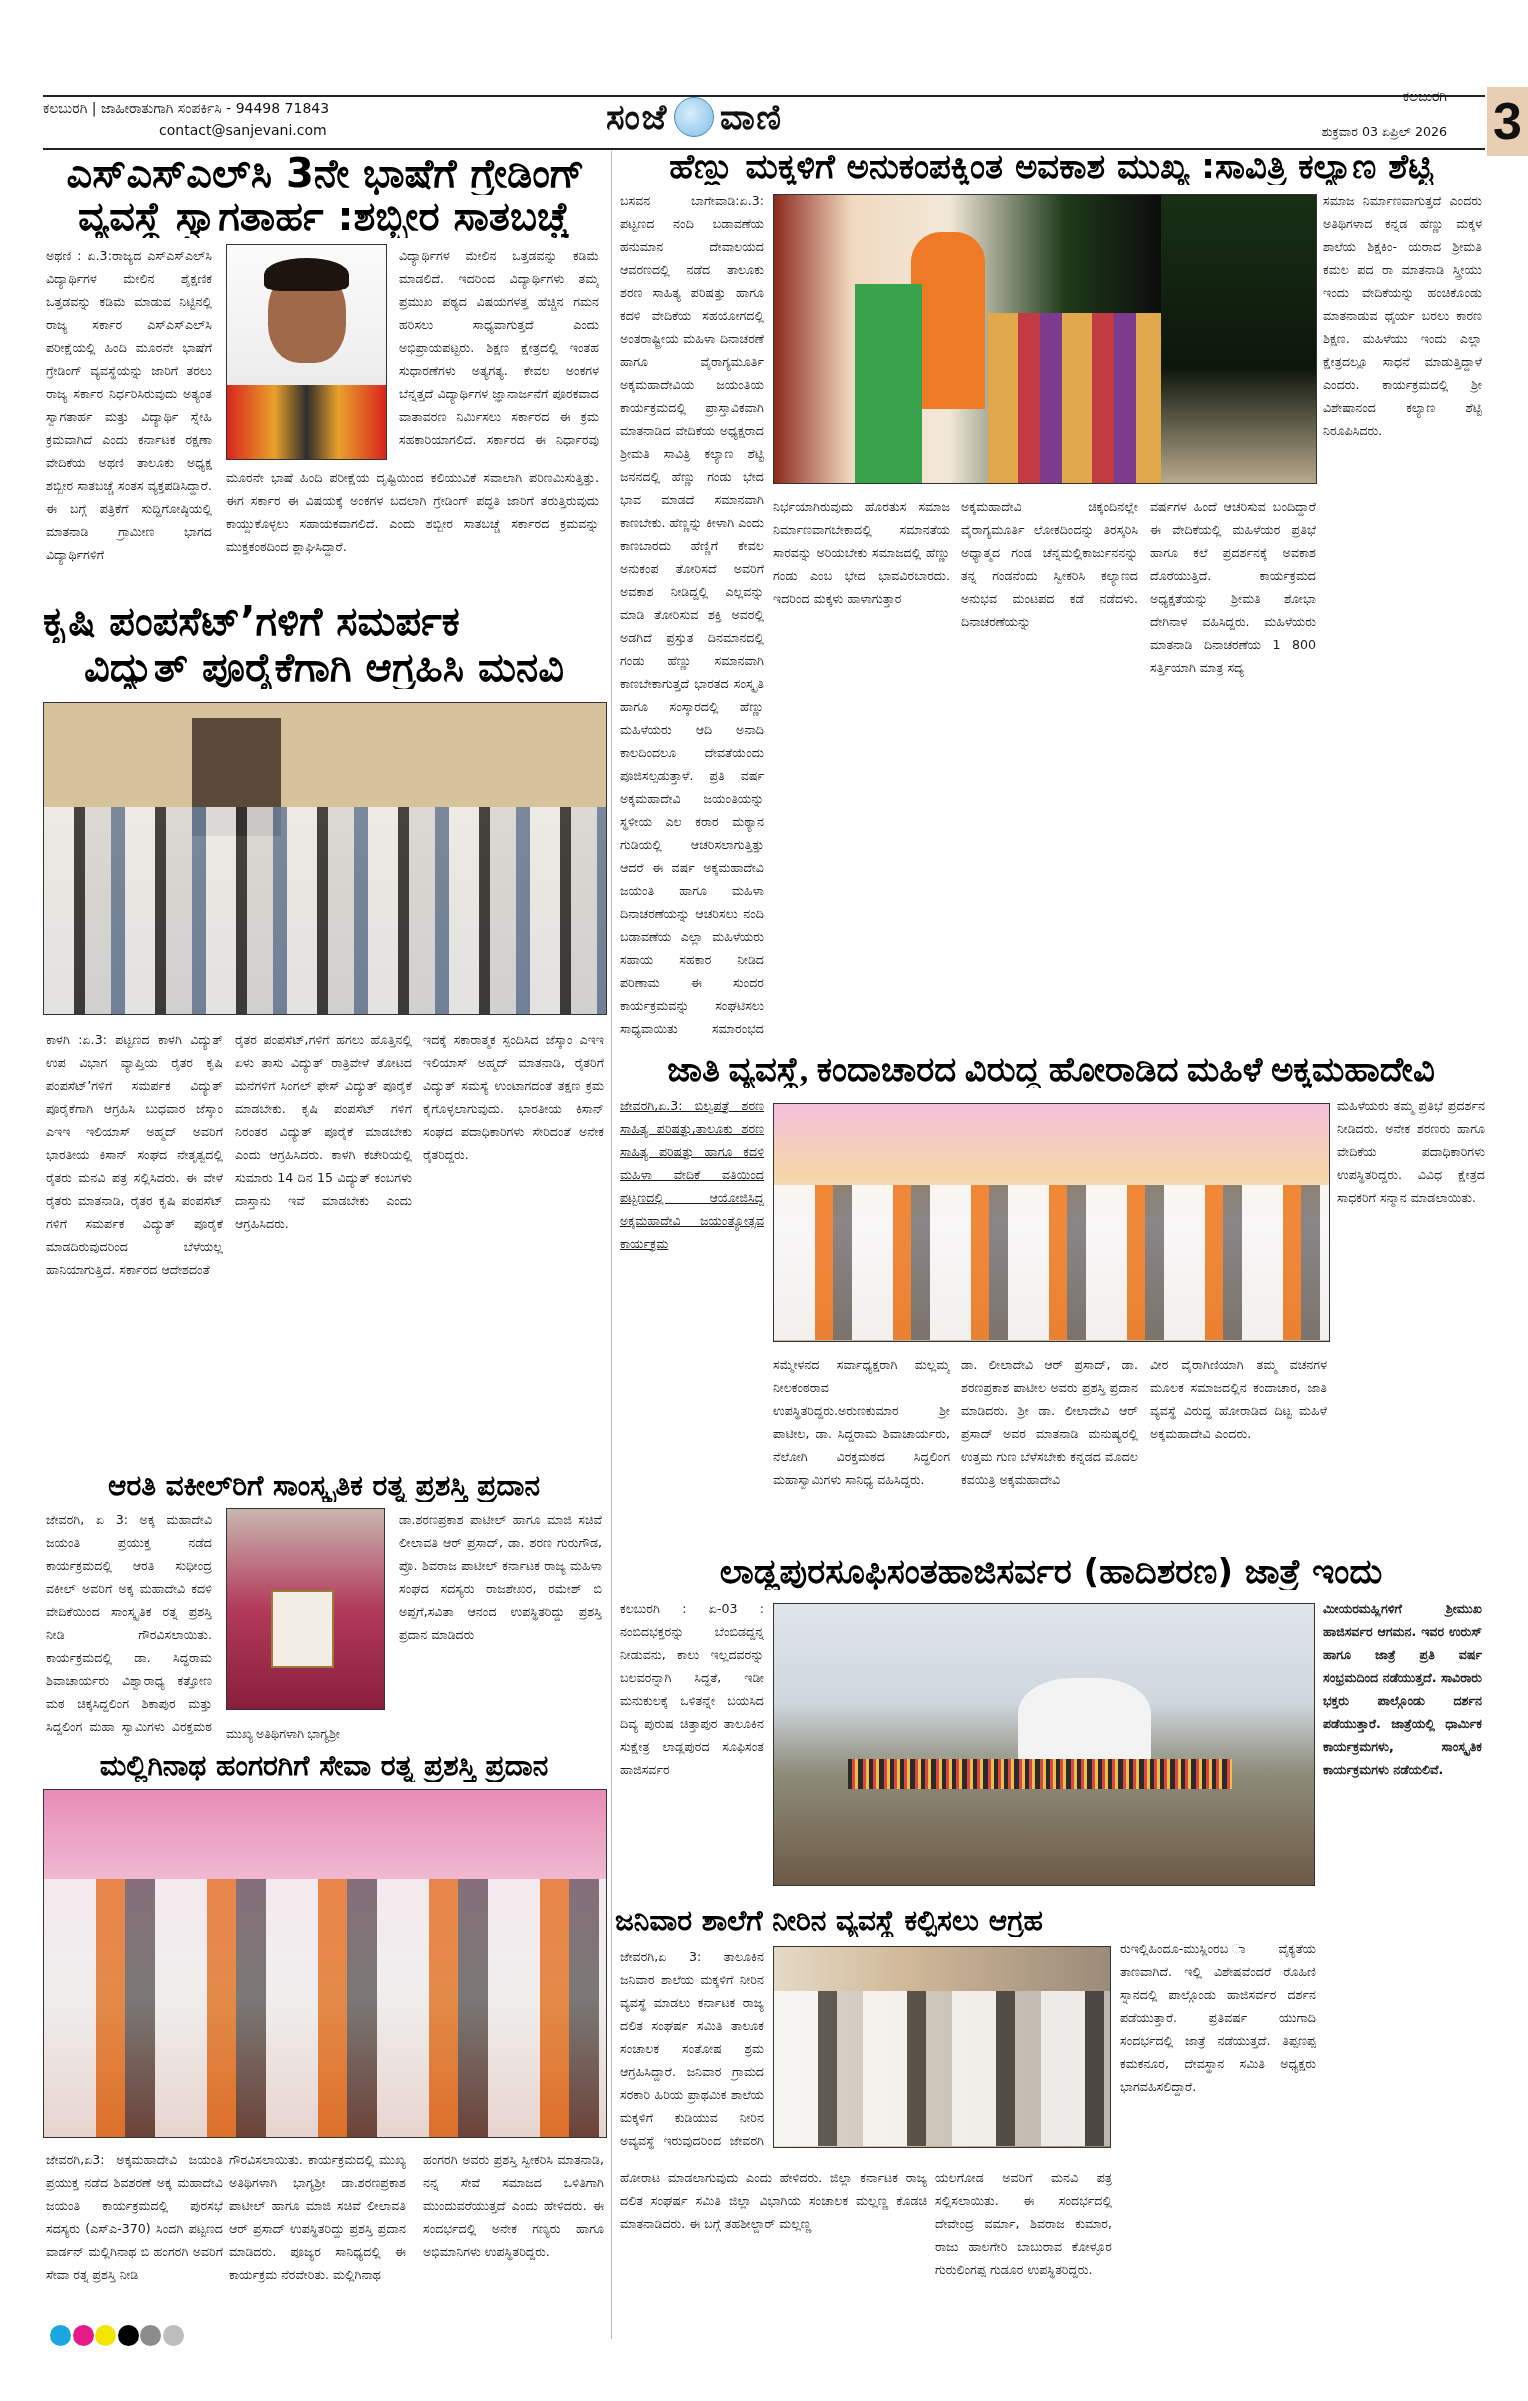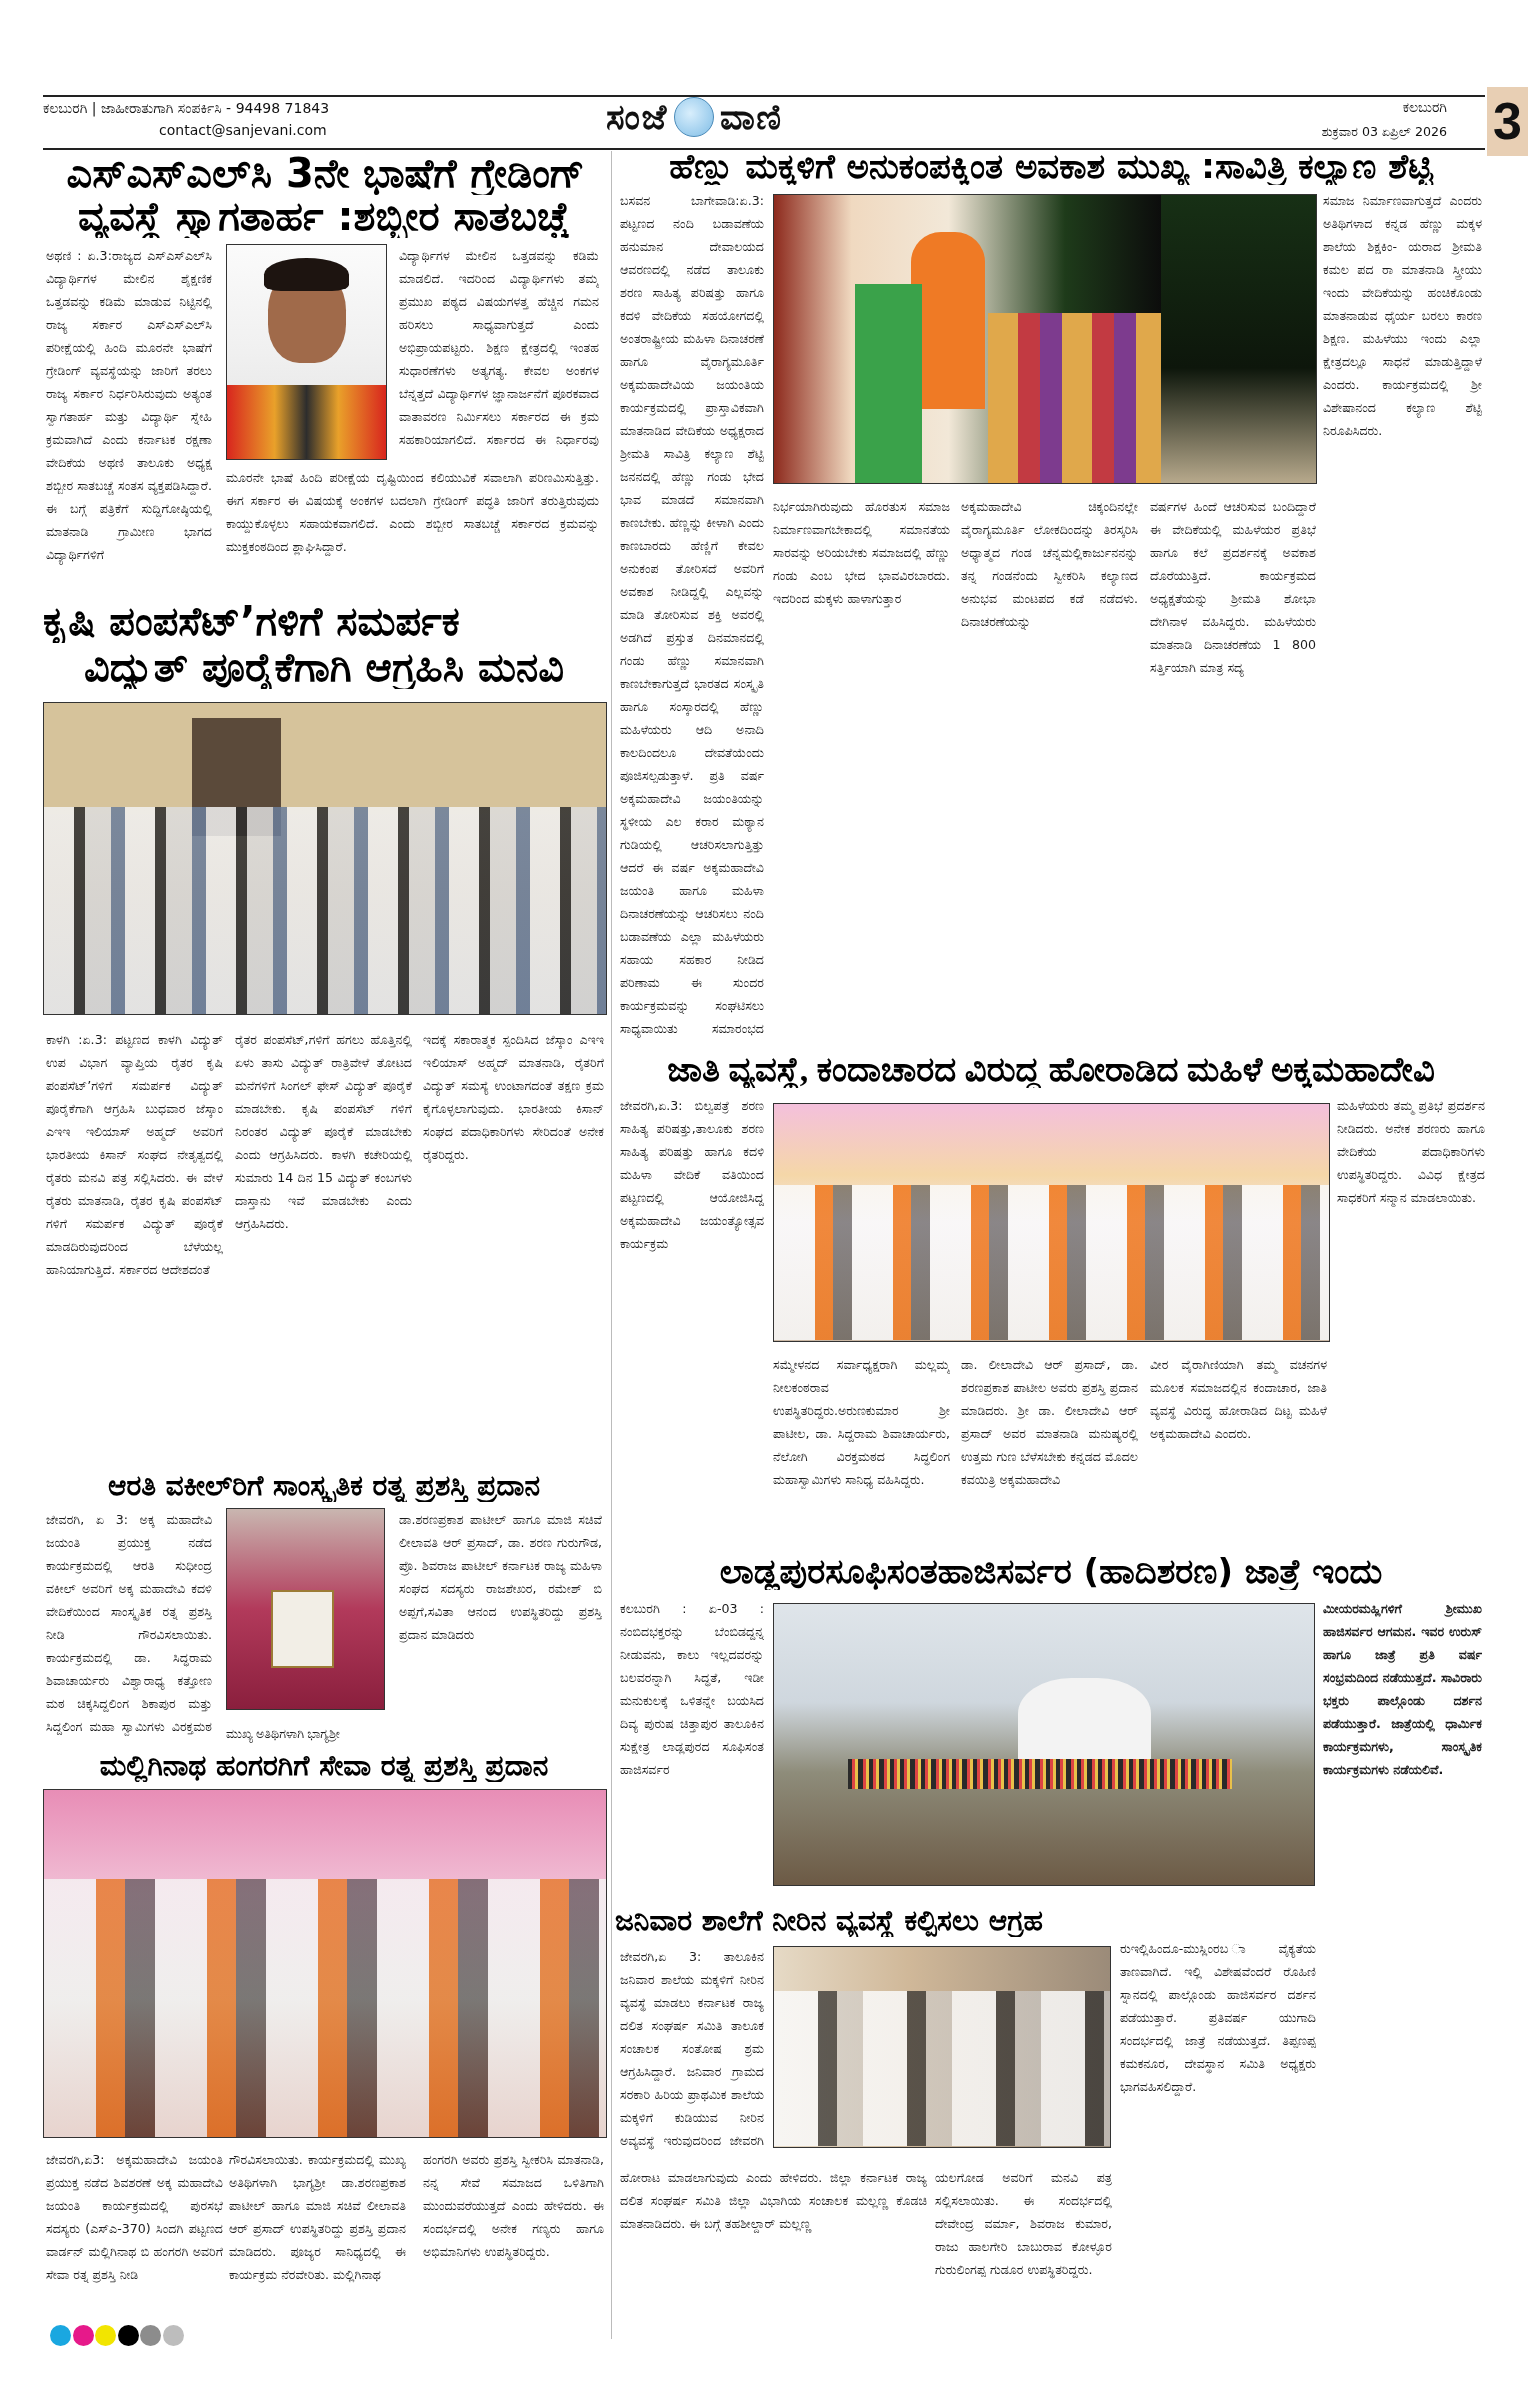--- a/index.html
+++ b/index.html
@@ -3,21 +3,21 @@
 <meta charset="utf-8">
 <style>
   html, body { margin: 0; padding: 0; background: #ffffff; }
   body { width: 1528px; height: 2401px; position: relative; overflow: hidden;
          font-family: "DejaVu Sans", sans-serif; color: #111; }
   .abs { position: absolute; }
   .rule { position: absolute; background: #222; }
   
   .mast-left1 { left: 43px; top: 100px; font-size: 14px; }
   .mast-left2 { left: 159px; top: 122px; font-size: 14px; }
-  .mast-right1 { right: 81px; top: 99px; font-size: 14px; text-align: right; }
+  .mast-right1 { right: 81px; top: 88px; font-size: 14px; text-align: right; }
   .mast-right2 { right: 81px; top: 124px; font-size: 12.6px; }
   .logo { left: 606px; top: 87px; height: 59px; display: flex; align-items: center; gap: 6px;
           font-family: "DejaVu Serif", serif; font-weight: bold; font-size: 35px; letter-spacing: 1.5px; }
   .logo-globe { width: 38px; height: 38px; border-radius: 50%; background: radial-gradient(circle at 40% 40%, #d8eefc, #7fbde6); border: 1.5px solid #4a8ab8; }
   .page-num { right: 0; top: 87px; width: 41px; height: 69px; background: #e8cfb4; font-size: 52px; font-weight: bold; text-align: center; line-height: 69px; font-family: "Liberation Sans", sans-serif; }
   
   .hl { font-family: "DejaVu Sans", sans-serif; font-weight: bold; color: #000; line-height: 1.1; white-space: nowrap; overflow: hidden; }
   .hl-xl { font-size: 40px; }
   .hl-l { font-size: 34px; }
   .hl-m { font-size: 28px; }
@@ -90,21 +90,21 @@
   <div style="position:absolute; left:81px; top:89px; width:67px; height:200px; background:#3aa24a;"></div>
   <div style="position:absolute; left:214px; top:118px; width:174px; height:170px; background:repeating-linear-gradient(90deg,#e0a84b 0 30px,#c23a42 30px 52px,#7d3b8e 52px 74px);"></div>
 </div>
 <div class="abs col" style="left:1323px; top:189px; width:159px; height:850px;">ಸಮಾಜ ನಿರ್ಮಾಣವಾಗುತ್ತದೆ ಎಂದರು ಅತಿಥಿಗಳಾದ ಕನ್ನಡ ಹೆಣ್ಣು ಮಕ್ಕಳ ಶಾಲೆಯ ಶಿಕ್ಷಕಿಂ- ಯರಾದ ಶ್ರೀಮತಿ ಕಮಲ ಪದ ರಾ ಮಾತನಾಡಿ ಸ್ತ್ರೀಯು ಇಂದು ವೇದಿಕೆಯನ್ನು ಹಂಚಿಕೊಂಡು ಮಾತನಾಡುವ ಧೈರ್ಯ ಬರಲು ಕಾರಣ ಶಿಕ್ಷಣ. ಮಹಿಳೆಯು ಇಂದು ಎಲ್ಲಾ ಕ್ಷೇತ್ರದಲ್ಲೂ ಸಾಧನೆ ಮಾಡುತ್ತಿದ್ದಾಳೆ ಎಂದರು. ಕಾರ್ಯಕ್ರಮದಲ್ಲಿ ಶ್ರೀ ವಿಶೇಷಾನಂದ ಕಲ್ಯಾಣ ಶೆಟ್ಟಿ ನಿರೂಪಿಸಿದರು.</div>
 <div class="photo" style="left:1161px; top:194px; width:155px; height:288px; background:linear-gradient(180deg,#173015 0%,#0d160b 60%,#b7a98c 100%); border-left:none;"></div>
 <div class="abs col" style="left:773px; top:495px; width:177px; height:543px;">ನಿರ್ಭಯಾಗಿರುವುದು ಹೊರತುಸ ಸಮಾಜ ನಿರ್ಮಾಣವಾಗಬೇಕಾದಲ್ಲಿ ಸಮಾನತೆಯ ಸಾರವನ್ನು ಅರಿಯಬೇಕು ಸಮಾಜದಲ್ಲಿ ಹೆಣ್ಣು ಗಂಡು ಎಂಬ ಭೇದ ಭಾವವಿರಬಾರದು. ಇದರಿಂದ ಮಕ್ಕಳು ಹಾಳಾಗುತ್ತಾರ</div>
 <div class="abs col" style="left:961px; top:495px; width:177px; height:543px;">ಅಕ್ಕಮಹಾದೇವಿ ಚಿಕ್ಕಂದಿನಲ್ಲೇ ವೈರಾಗ್ಯಮೂರ್ತಿ ಲೋಕದಿಂದನ್ನು ತಿರಸ್ಕರಿಸಿ ಅಧ್ಯಾತ್ಮದ ಗಂಡ ಚೆನ್ನಮಲ್ಲಿಕಾರ್ಜುನನನ್ನು ತನ್ನ ಗಂಡನೆಂದು ಸ್ವೀಕರಿಸಿ ಕಲ್ಯಾಣದ ಅನುಭವ ಮಂಟಪದ ಕಡೆ ನಡೆದಳು. ದಿನಾಚರಣೆಯನ್ನು</div>
 <div class="abs col" style="left:1150px; top:495px; width:166px; height:543px;">ವರ್ಷಗಳ ಹಿಂದೆ ಆಚರಿಸುವ ಬಂದಿದ್ದಾರೆ ಈ ವೇದಿಕೆಯಲ್ಲಿ ಮಹಿಳೆಯರ ಪ್ರತಿಭೆ ಹಾಗೂ ಕಲೆ ಪ್ರದರ್ಶನಕ್ಕೆ ಅವಕಾಶ ದೊರೆಯುತ್ತಿದೆ. ಕಾರ್ಯಕ್ರಮದ ಅಧ್ಯಕ್ಷತೆಯನ್ನು ಶ್ರೀಮತಿ ಶೋಭಾ ದೇಗಿನಾಳ ವಹಿಸಿದ್ದರು. ಮಹಿಳೆಯರು ಮಾತನಾಡಿ ದಿನಾಚರಣೆಯ 1 800 ಸರ್ತ್ತಿಯಾಗಿ ಮಾತ್ರ ಸದ್ಯ</div>
 
 <div class="abs hl hl-l" style="left:615px; top:1051px; width:872px; text-align:center;font-family:Liberation Serif, serif;">ಜಾತಿ ವ್ಯವಸ್ಥೆ, ಕಂದಾಚಾರದ ವಿರುದ್ಧ ಹೋರಾಡಿದ ಮಹಿಳೆ ಅಕ್ಕಮಹಾದೇವಿ</div>
-<div class="abs col" style="left:620px; top:1094px; width:144px; height:444px;">ಜೇವರಗಿ,ಏ.3: ಬಿಲ್ವಪತ್ರೆ ಶರಣ ಸಾಹಿತ್ಯ ಪರಿಷತ್ತು,ತಾಲೂಕು ಶರಣ ಸಾಹಿತ್ಯ ಪರಿಷತ್ತು ಹಾಗೂ ಕದಳಿ ಮಹಿಳಾ ವೇದಿಕೆ ವತಿಯಿಂದ ಪಟ್ಟಣದಲ್ಲಿ ಆಯೋಜಿಸಿದ್ದ ಅಕ್ಕಮಹಾದೇವಿ ಜಯಂತ್ಯೋತ್ಸವ ಕಾರ್ಯಕ್ರಮ</div>
+<div class="abs col" style="left:620px; top:1094px; width:144px; height:444px;text-decoration:underline;">ಜೇವರಗಿ,ಏ.3: ಬಿಲ್ವಪತ್ರೆ ಶರಣ ಸಾಹಿತ್ಯ ಪರಿಷತ್ತು,ತಾಲೂಕು ಶರಣ ಸಾಹಿತ್ಯ ಪರಿಷತ್ತು ಹಾಗೂ ಕದಳಿ ಮಹಿಳಾ ವೇದಿಕೆ ವತಿಯಿಂದ ಪಟ್ಟಣದಲ್ಲಿ ಆಯೋಜಿಸಿದ್ದ ಅಕ್ಕಮಹಾದೇವಿ ಜಯಂತ್ಯೋತ್ಸವ ಕಾರ್ಯಕ್ರಮ</div>
 <div class="photo" style="left:773px; top:1103px; width:555px; height:237px; background:linear-gradient(180deg,#f4c0dc 0%,#f5d7a8 30%,#f1e6ea 50%,#c9b6a3 100%);">
   <div style="position:absolute; left:0; top:81px; width:555px; height:155px; background:repeating-linear-gradient(90deg,rgba(250,250,250,.85) 0 41px,rgba(240,120,30,.85) 41px 59px,rgba(70,70,70,.6) 59px 78px);"></div>
 </div>
 <div class="abs col" style="left:1337px; top:1094px; width:148px; height:444px;">ಮಹಿಳೆಯರು ತಮ್ಮ ಪ್ರತಿಭೆ ಪ್ರದರ್ಶನ ನೀಡಿದರು. ಅನೇಕ ಶರಣರು ಹಾಗೂ ವೇದಿಕೆಯ ಪದಾಧಿಕಾರಿಗಳು ಉಪಸ್ಥಿತರಿದ್ದರು. ವಿವಿಧ ಕ್ಷೇತ್ರದ ಸಾಧಕರಿಗೆ ಸನ್ಮಾನ ಮಾಡಲಾಯಿತು.</div>
 <div class="abs col" style="left:773px; top:1353px; width:177px; height:185px;">ಸಮ್ಮೇಳನದ ಸರ್ವಾಧ್ಯಕ್ಷರಾಗಿ ಮಲ್ಲಮ್ಮ ನೀಲಕಂಠರಾವ ಉಪಸ್ಥಿತರಿದ್ದರು.ಅರುಣಕುಮಾರ ಶ್ರೀ ಪಾಟೀಲ, ಡಾ. ಸಿದ್ದರಾಮ ಶಿವಾಚಾರ್ಯರು, ನೆಲೋಗಿ ವಿರಕ್ತಮಠದ ಸಿದ್ಧಲಿಂಗ ಮಹಾಸ್ವಾಮಿಗಳು ಸಾನಿಧ್ಯ ವಹಿಸಿದ್ದರು.</div>
 <div class="abs col" style="left:961px; top:1353px; width:177px; height:185px;">ಡಾ. ಲೀಲಾದೇವಿ ಆರ್ ಪ್ರಸಾದ್, ಡಾ. ಶರಣಪ್ರಕಾಶ ಪಾಟೀಲ ಅವರು ಪ್ರಶಸ್ತಿ ಪ್ರದಾನ ಮಾಡಿದರು. ಶ್ರೀ ಡಾ. ಲೀಲಾದೇವಿ ಆರ್ ಪ್ರಸಾದ್ ಅವರ ಮಾತನಾಡಿ ಮನುಷ್ಯರಲ್ಲಿ ಉತ್ತಮ ಗುಣ ಬೆಳೆಸಬೇಕು ಕನ್ನಡದ ಮೊದಲ ಕವಯಿತ್ರಿ ಅಕ್ಕಮಹಾದೇವಿ</div>
 <div class="abs col" style="left:1150px; top:1353px; width:177px; height:185px;">ವೀರ ವೈರಾಗಿಣಿಯಾಗಿ ತಮ್ಮ ವಚನಗಳ ಮೂಲಕ ಸಮಾಜದಲ್ಲಿನ ಕಂದಾಚಾರ, ಜಾತಿ ವ್ಯವಸ್ಥೆ ವಿರುದ್ಧ ಹೋರಾಡಿದ ದಿಟ್ಟ ಮಹಿಳೆ ಅಕ್ಕಮಹಾದೇವಿ ಎಂದರು.</div>
 
 <div class="abs hl hl-l" style="left:615px; top:1553px; width:872px; text-align:center;">ಲಾಡ್ಲಪುರಸೂಫಿಸಂತಹಾಜಿಸರ್ವರ (ಹಾದಿಶರಣ) ಜಾತ್ರೆ ಇಂದು</div>
 <div class="abs col" style="left:620px; top:1597px; width:144px; height:288px;">ಕಲಬುರಗಿ : ಏ-03 : ನಂಬಿದಭಕ್ತರನ್ನು ಬೆಂಬಿಡದ್ದನ್ನ ನೀಡುವನು, ಕಾಲು ಇಲ್ಲದವರನ್ನು ಬಲವರನ್ನಾಗಿ ಸಿದ್ಧತೆ, ಇಡೀ ಮನುಕುಲಕ್ಕೆ ಒಳಿತನ್ನೇ ಬಯಸಿದ ದಿವ್ಯ ಪುರುಷ ಚಿತ್ತಾಪುರ ತಾಲೂಕಿನ ಸುಕ್ಷೇತ್ರ ಲಾಡ್ಲಪುರದ ಸೂಫಿಸಂತ ಹಾಜಿಸರ್ವರ</div>

